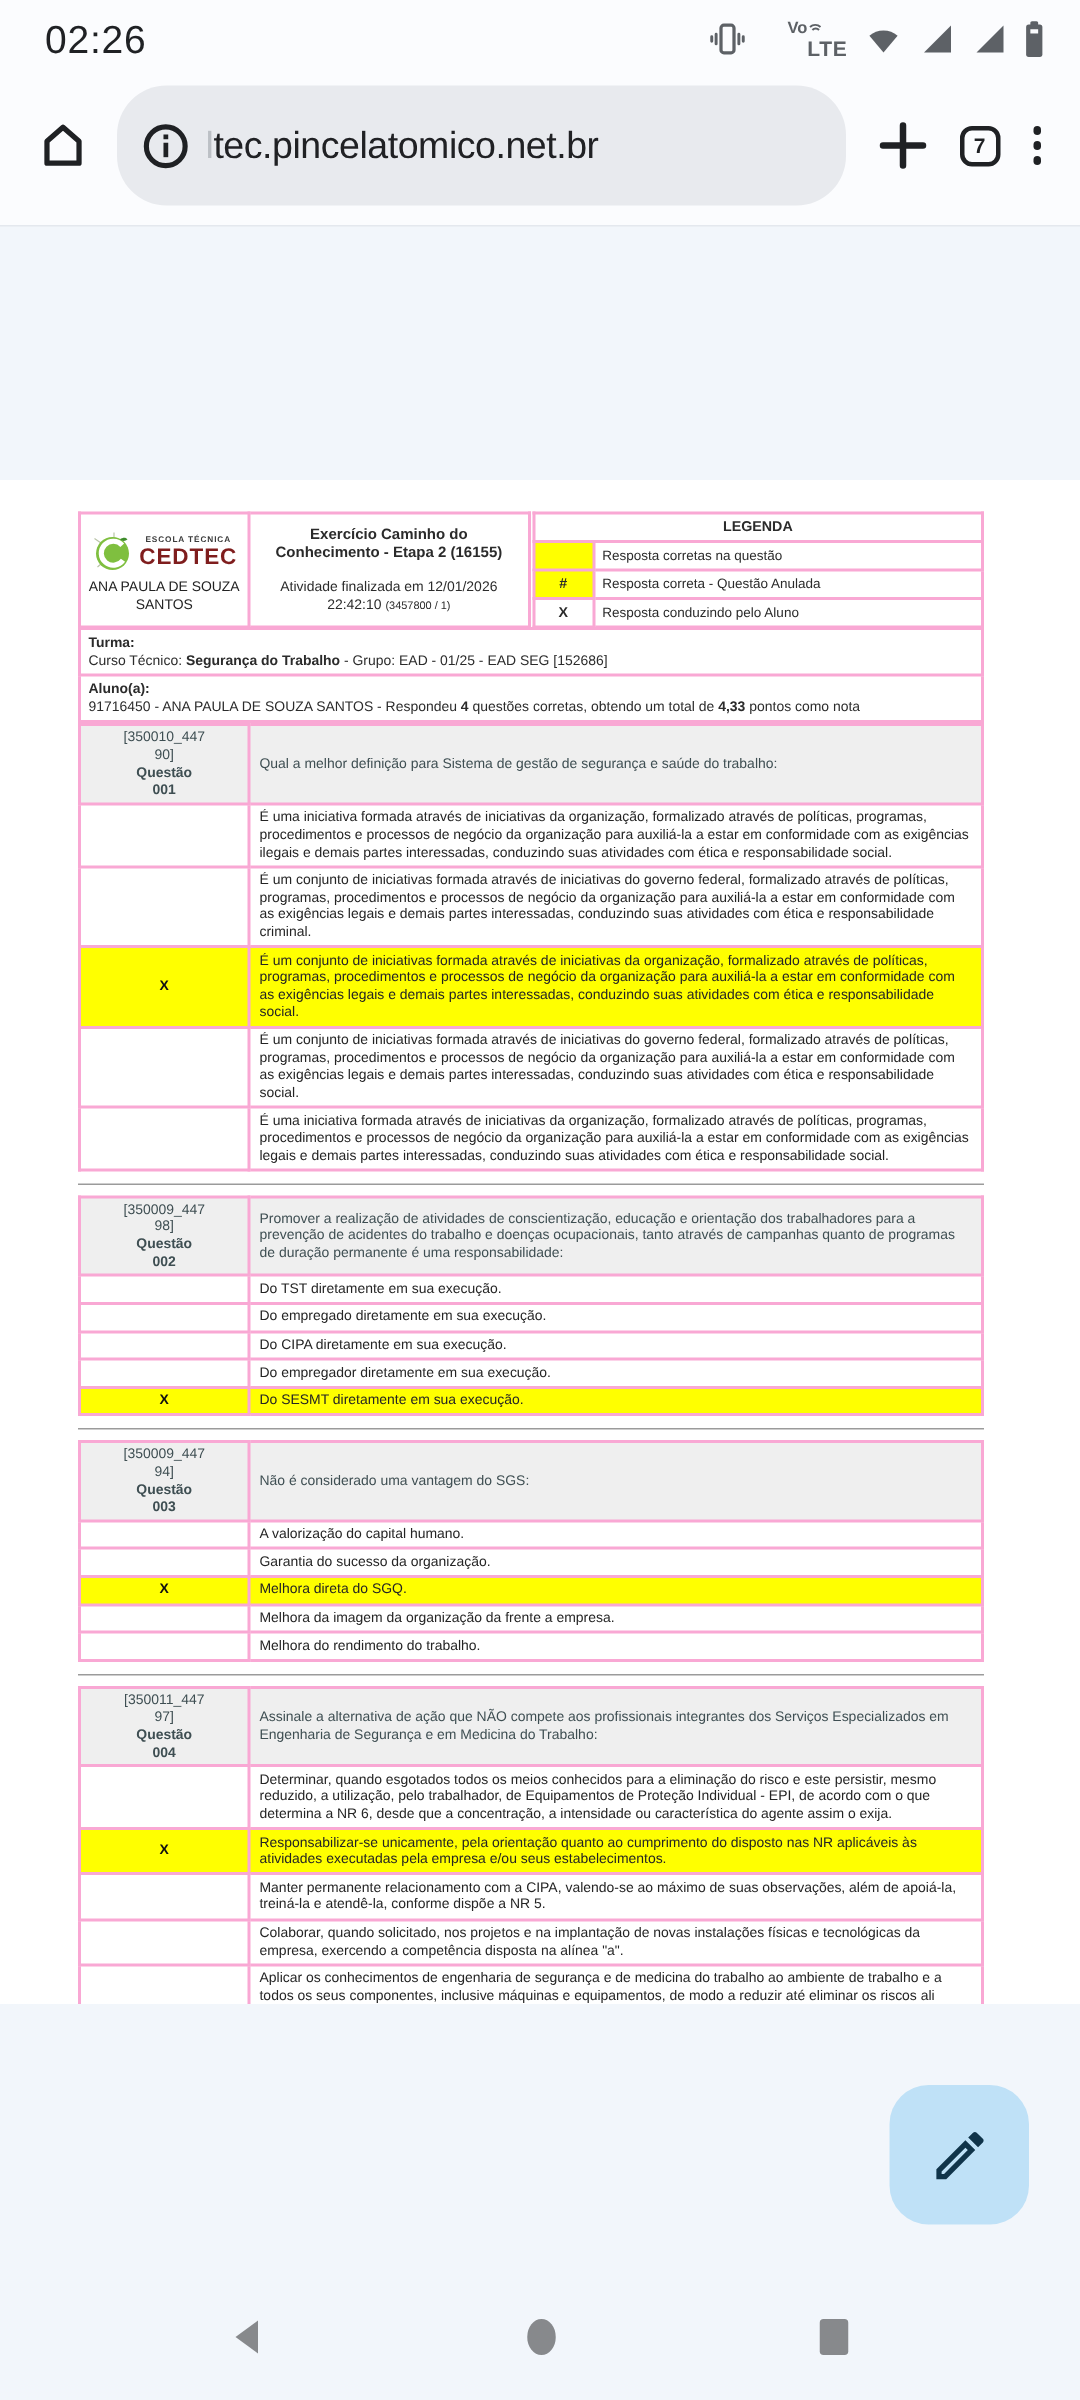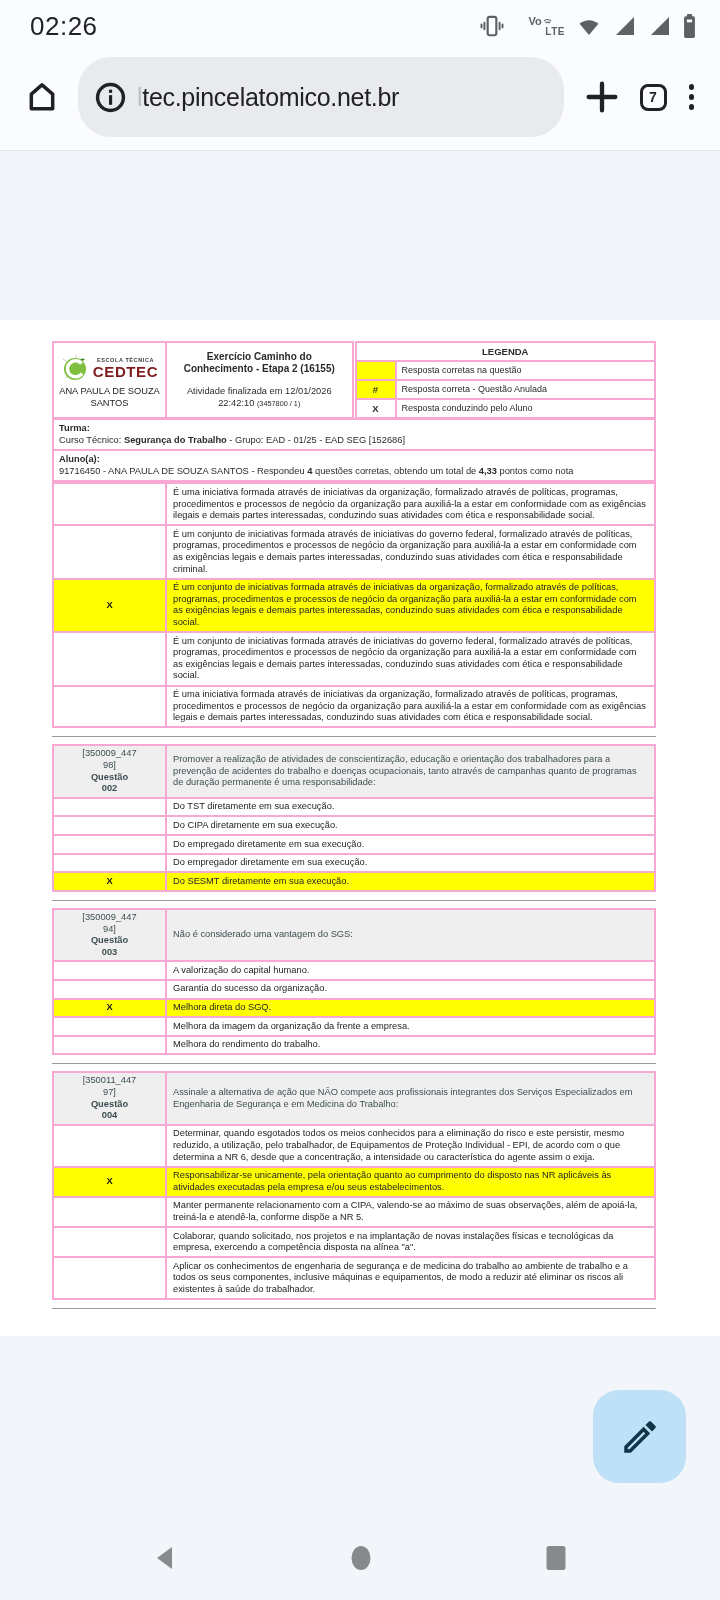--- a/index.html
+++ b/index.html
@@ -7,21 +7,21 @@
   body { font-family:"Liberation Sans", sans-serif; background:#f2f6fb; }
   .screen { position:relative; width:720px; height:1600px; overflow:hidden; background:#f2f6fb; }
 
   
   .statusbar { position:absolute; top:0; left:0; width:720px; height:52px; background:#fbfcfe;
                display:flex; align-items:center; justify-content:space-between; padding:0 24px 0 30px; }
   .time { font-size:26px; color:#1f2124; letter-spacing:.5px; }
   .sicons { display:flex; align-items:center; gap:11px; }
   .volte { display:flex; flex-direction:column; align-items:center; line-height:1; color:#5d6166; }
   .volte .v1 { font-size:11px; font-weight:bold; }
-  .volte .v2 { font-size:10px; font-weight:bold; letter-spacing:.5px;padding-left:29px; }
+  .volte .v2 { font-size:14px; font-weight:bold; letter-spacing:.5px;padding-left:29px; }
 
   
   .toolbar { position:absolute; top:52px; left:0; width:720px; height:98px; background:#fbfcfe;
              display:flex; align-items:center; padding:0 22px 8px 24px; gap:18px; }
   .urlpill { flex:1; height:80px; background:#e8eaee; border-radius:33px; display:flex; align-items:center;
              padding:0 18px 0 16px; gap:10px; min-width:0; }
   .urltext { font-size:25px; color:#202124; white-space:nowrap; overflow:hidden; letter-spacing:-.3px; }
   .urlfade { font-size:25px; color:#bcc0c5; }
   .tabbox { width:27px; height:27px; border:3px solid #1f2124; border-radius:8px; display:flex;
             align-items:center; justify-content:center; font-size:14px; font-weight:bold; color:#1f2124; }
@@ -199,20 +199,29 @@
             <td>
         <div class="ilabel">Aluno(a):</div>
         <div><span>91716450 - ANA PAULA DE SOUZA SANTOS - Respondeu </span><b>4</b><span> questões corretas, obtendo um total de </span><b>4,33</b><span> pontos como nota</span></div>
       </td>
           </tr>
     </tbody>
       </table>
 
     <table class="t q">
       <tbody>
+          <tr>
+        <td class="qid">
+          <div>[350010_447</div>
+              <div>90]</div>
+          <div class="qb">Questão</div>
+              <div class="qb">001</div>
+        </td>
+        <td class="qt">Qual a melhor definição para Sistema de gestão de segurança e saúde do trabalho:</td>
+      </tr>
       <tr>
             <td class="mk"></td>
             <td class="op">É uma iniciativa formada através de iniciativas da organização, formalizado através de políticas, programas, procedimentos e processos de negócio da organização para auxiliá-la a estar em conformidade com as exigências ilegais e demais partes interessadas, conduzindo suas atividades com ética e responsabilidade social.</td>
           </tr>
       <tr>
             <td class="mk"></td>
             <td class="op">É um conjunto de iniciativas formada através de iniciativas do governo federal, formalizado através de políticas, programas, procedimentos e processos de negócio da organização para auxiliá-la a estar em conformidade com as exigências legais e demais partes interessadas, conduzindo suas atividades com ética e responsabilidade criminal.</td>
           </tr>
       <tr class="sel">
             <td class="mk">X</td>
@@ -240,25 +249,25 @@
               <div class="qb">002</div>
         </td>
         <td class="qt">Promover a realização de atividades de conscientização, educação e orientação dos trabalhadores para a prevenção de acidentes do trabalho e doenças ocupacionais, tanto através de campanhas quanto de programas de duração permanente é uma responsabilidade:</td>
       </tr>
       <tr>
             <td class="mk"></td>
             <td class="op">Do TST diretamente em sua execução.</td>
           </tr>
       <tr>
             <td class="mk"></td>
+            <td class="op">Do empregado diretamente em sua execução.</td>
+          </tr>
+      <tr>
+            <td class="mk"></td>
             <td class="op">Do CIPA diretamente em sua execução.</td>
-          </tr>
-      <tr>
-            <td class="mk"></td>
-            <td class="op">Do empregado diretamente em sua execução.</td>
           </tr>
       <tr>
             <td class="mk"></td>
             <td class="op">Do empregador diretamente em sua execução.</td>
           </tr>
       <tr class="sel">
             <td class="mk">X</td>
             <td class="op">Do SESMT diretamente em sua execução.</td>
           </tr>
     </tbody>

